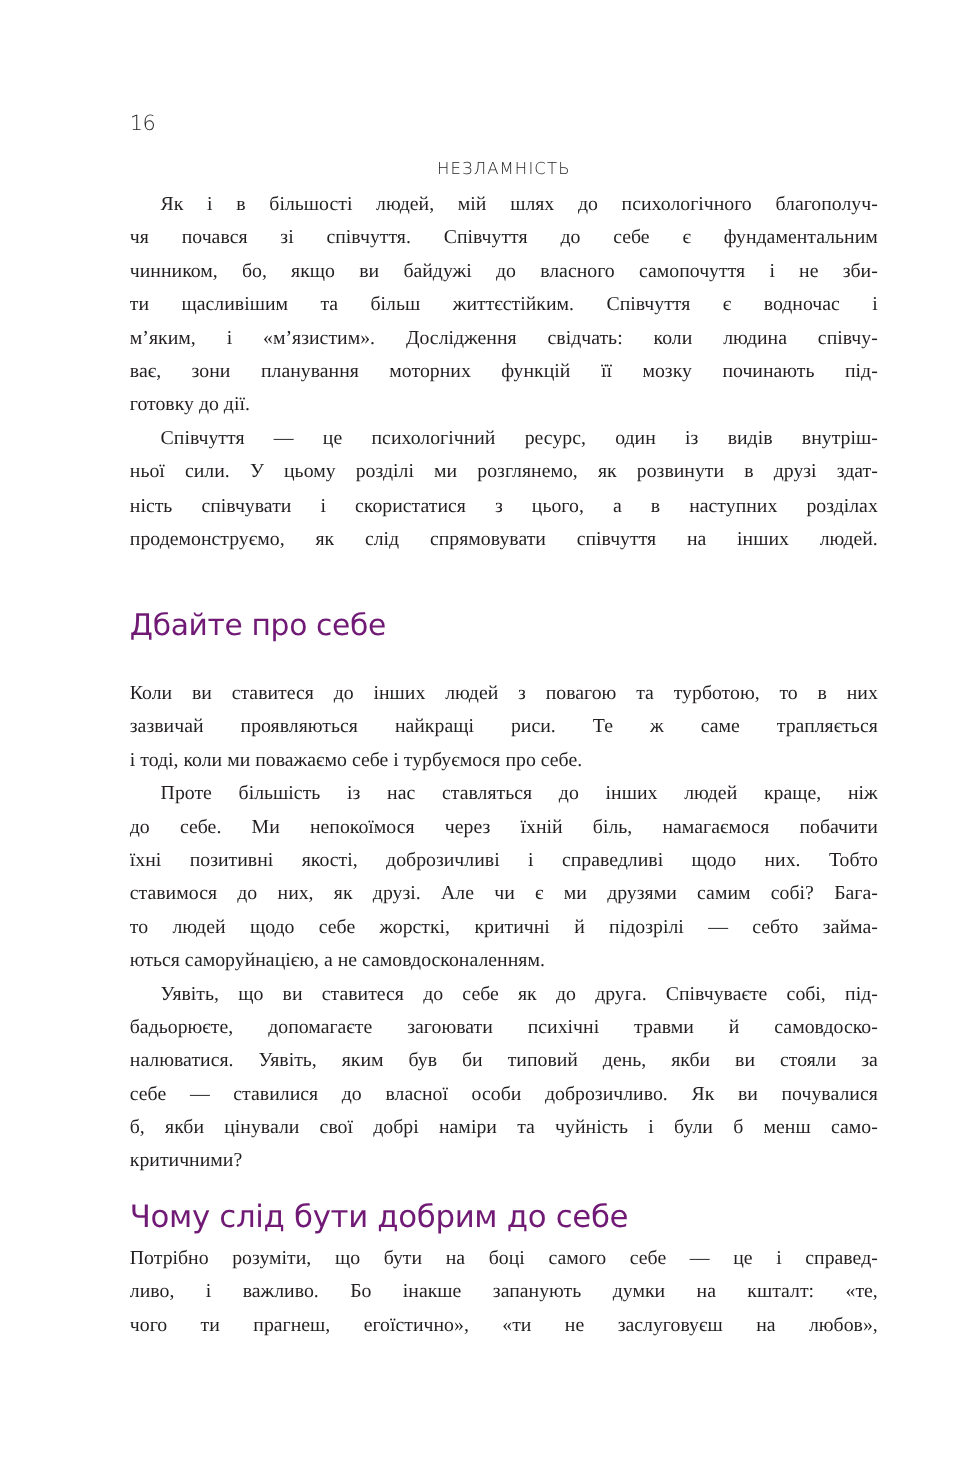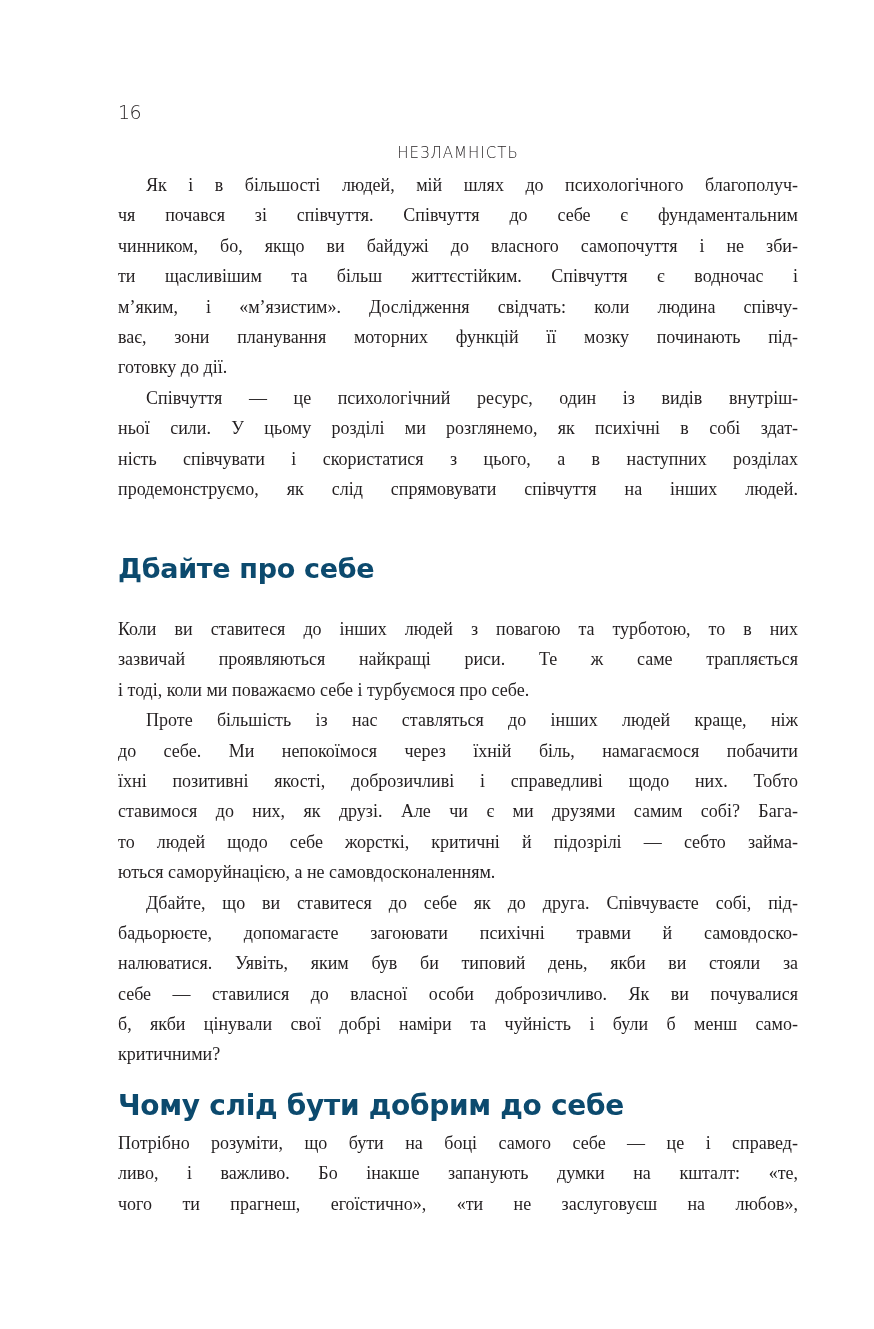--- a/index.html
+++ b/index.html
@@ -4,21 +4,21 @@
   <style>
     html, body { margin: 0; padding: 0; background: #ffffff; }
     body { width: 874px; height: 1329px; position: relative; overflow: hidden; color: #231f20; }
     .running-head { position: absolute; top: 101px; left: 118px; width: 680px; height: 26px; font-family: "DejaVu Sans", sans-serif; }
     .page-num { position: absolute; left: 0; top: 0; font-size: 19px; font-weight: 300; letter-spacing: -0.5px; }
     .book-title { position: absolute; left: 0; right: 0; top: 3px; text-align: center; font-size: 15px; letter-spacing: 1px; font-weight: 300; margin-top: 40px; }
     .text { position: absolute; left: 118px; width: 680px; font-family: "Liberation Serif", "DejaVu Serif", serif; font-size: 18px; color: #231f20; }
     .line { height: 30.4px; line-height: 30.4px; white-space: nowrap; text-align: justify; text-align-last: justify; overflow: hidden; }
     .line.last { text-align-last: left; }
     .line.indent { padding-left: 28px; }
-    .heading { position: absolute; left: 118px; font-family: "DejaVu Sans", sans-serif; font-weight: bold; color: #0c4a6e; letter-spacing: -0.3px; }
+    .heading { position: absolute; left: 118px; font-family: "DejaVu Sans", sans-serif; font-weight: normal; color: #701a75; letter-spacing: -0.3px; }
     .h2 { top: 553px; font-size: 27px; }
     .h3 { top: 1089px; font-size: 28px; }
   </style>
 </head>
 <body>
 
 <div class="running-head">
   <span class="page-num">16</span>
   <div class="book-title">НЕЗЛАМНІСТЬ</div>
 </div>
@@ -28,21 +28,21 @@
     <div class="line indent">Як і в більшості людей, мій шлях до психологічного благополуч-</div>
     <div class="line">чя почався зі співчуття. Співчуття до себе є фундаментальним</div>
     <div class="line">чинником, бо, якщо ви байдужі до власного самопочуття і не зби-</div>
     <div class="line">ти щасливішим та більш життєстійким. Співчуття є водночас і</div>
     <div class="line">м’яким, і «м’язистим». Дослідження свідчать: коли людина співчу-</div>
     <div class="line">ває, зони планування моторних функцій її мозку починають під-</div>
     <div class="line last">готовку до дії.</div>
   </div>
   <div>
     <div class="line indent">Співчуття — це психологічний ресурс, один із видів внутріш-</div>
-    <div class="line">ньої сили. У цьому розділі ми розглянемо, як психічні в собі здат-</div>
+    <div class="line">ньої сили. У цьому розділі ми розглянемо, як розвинути в друзі здат-</div>
     <div class="line">ність співчувати і скористатися з цього, а в наступних розділах</div>
     <div class="line">продемонструємо, як слід спрямовувати співчуття на інших людей.</div>
   </div>
 </div>
 
 <h2 class="heading h2" style="margin:0;">Дбайте про себе</h2>
 
 <div class="text" style="top:614px;">
   <div>
     <div class="line">Коли ви ставитеся до інших людей з повагою та турботою, то в них</div>
@@ -51,21 +51,21 @@
   </div>
   <div>
     <div class="line indent">Проте більшість із нас ставляться до інших людей краще, ніж</div>
     <div class="line">до себе. Ми непокоїмося через їхній біль, намагаємося побачити</div>
     <div class="line">їхні позитивні якості, доброзичливі і справедливі щодо них. Тобто</div>
     <div class="line">ставимося до них, як друзі. Але чи є ми друзями самим собі? Бага-</div>
     <div class="line">то людей щодо себе жорсткі, критичні й підозрілі — себто займа-</div>
     <div class="line last">ються саморуйнацією, а не самовдосконаленням.</div>
   </div>
   <div>
-    <div class="line indent">Дбайте, що ви ставитеся до себе як до друга. Співчуваєте собі, під-</div>
+    <div class="line indent">Уявіть, що ви ставитеся до себе як до друга. Співчуваєте собі, під-</div>
     <div class="line">бадьорюєте, допомагаєте загоювати психічні травми й самовдоско-</div>
     <div class="line">налюватися. Уявіть, яким був би типовий день, якби ви стояли за</div>
     <div class="line">себе — ставилися до власної особи доброзичливо. Як ви почувалися</div>
     <div class="line">б, якби цінували свої добрі наміри та чуйність і були б менш само-</div>
     <div class="line last">критичними?</div>
   </div>
 </div>
 
 <h3 class="heading h3" style="margin:0;">Чому слід бути добрим до себе</h3>
 

